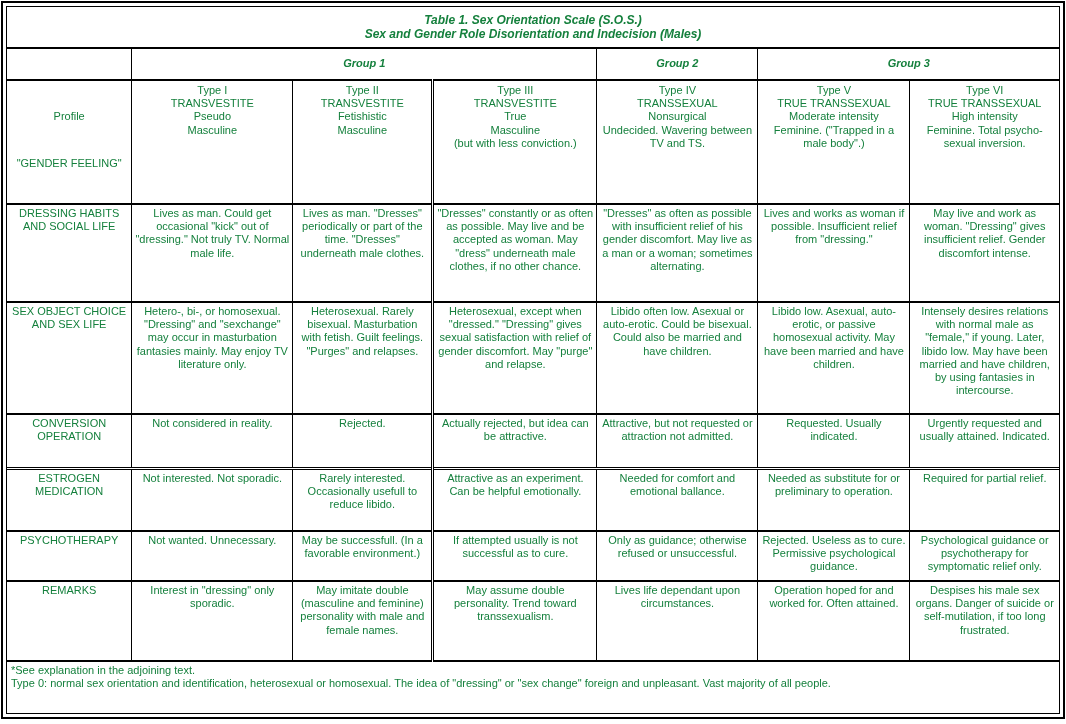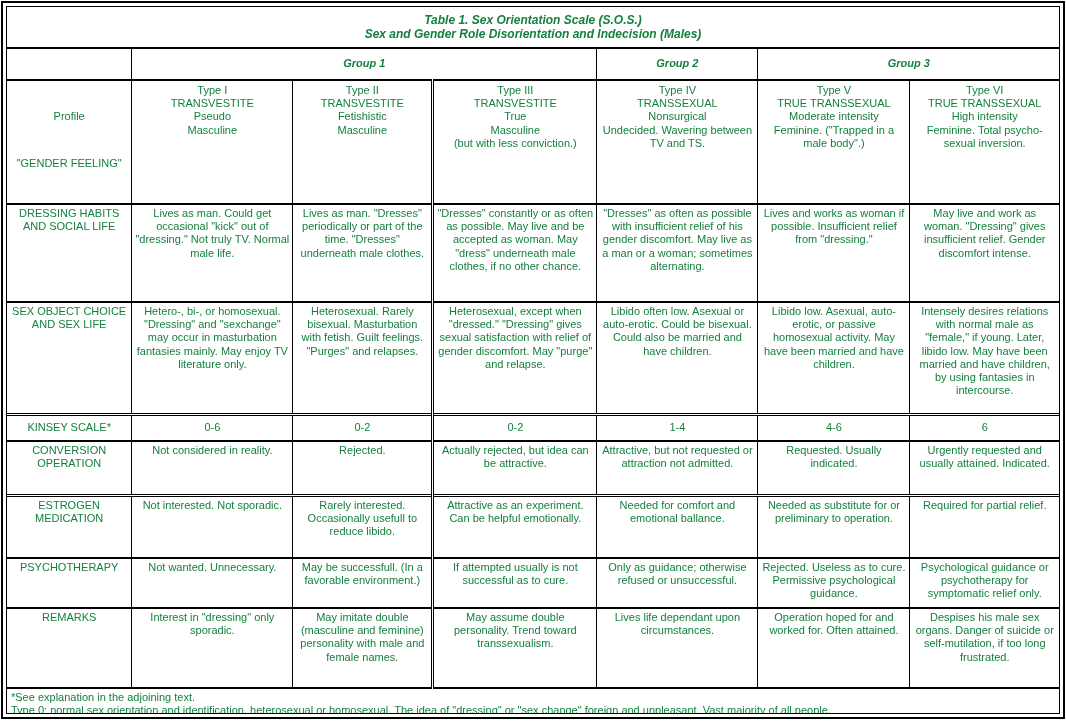--- a/index.html
+++ b/index.html
@@ -154,29 +154,20 @@
         <tr class="r-sexobj">
           <td class="row-label">SEX OBJECT CHOICE AND SEX LIFE</td>
           <td>Hetero-, bi-, or homosexual. "Dressing" and "sexchange" may occur in masturbation fantasies mainly. May enjoy TV literature only.</td>
           <td>Heterosexual. Rarely bisexual. Masturbation with fetish. Guilt feelings. "Purges" and relapses.</td>
           <td class="dbl-left">Heterosexual, except when "dressed." "Dressing" gives sexual satisfaction with relief of gender discomfort. May "purge" and relapse.</td>
           <td>Libido often low. Asexual or auto-erotic. Could be bisexual. Could also be married and have children.</td>
           <td>Libido low. Asexual, auto-erotic, or passive homosexual activity. May have been married and have children.</td>
           <td>Intensely desires relations with normal male as "female," if young. Later, libido low. May have been married and have children, by using fantasies in intercourse.</td>
         </tr>
 
-        <tr class="r-kinsey">
-          <td>KINSEY SCALE*</td>
-          <td>0-6</td>
-          <td>0-2</td>
-          <td class="dbl-left">0-2</td>
-          <td>1-4</td>
-          <td>4-6</td>
-          <td>6</td>
-        </tr>
 
         <tr class="r-conversion">
           <td class="row-label">CONVERSION OPERATION</td>
           <td>Not considered in reality.</td>
           <td>Rejected.</td>
           <td class="dbl-left">Actually rejected, but idea can be attractive.</td>
           <td>Attractive, but not requested or attraction not admitted.</td>
           <td>Requested. Usually indicated.</td>
           <td>Urgently requested and usually attained. Indicated.</td>
         </tr>

